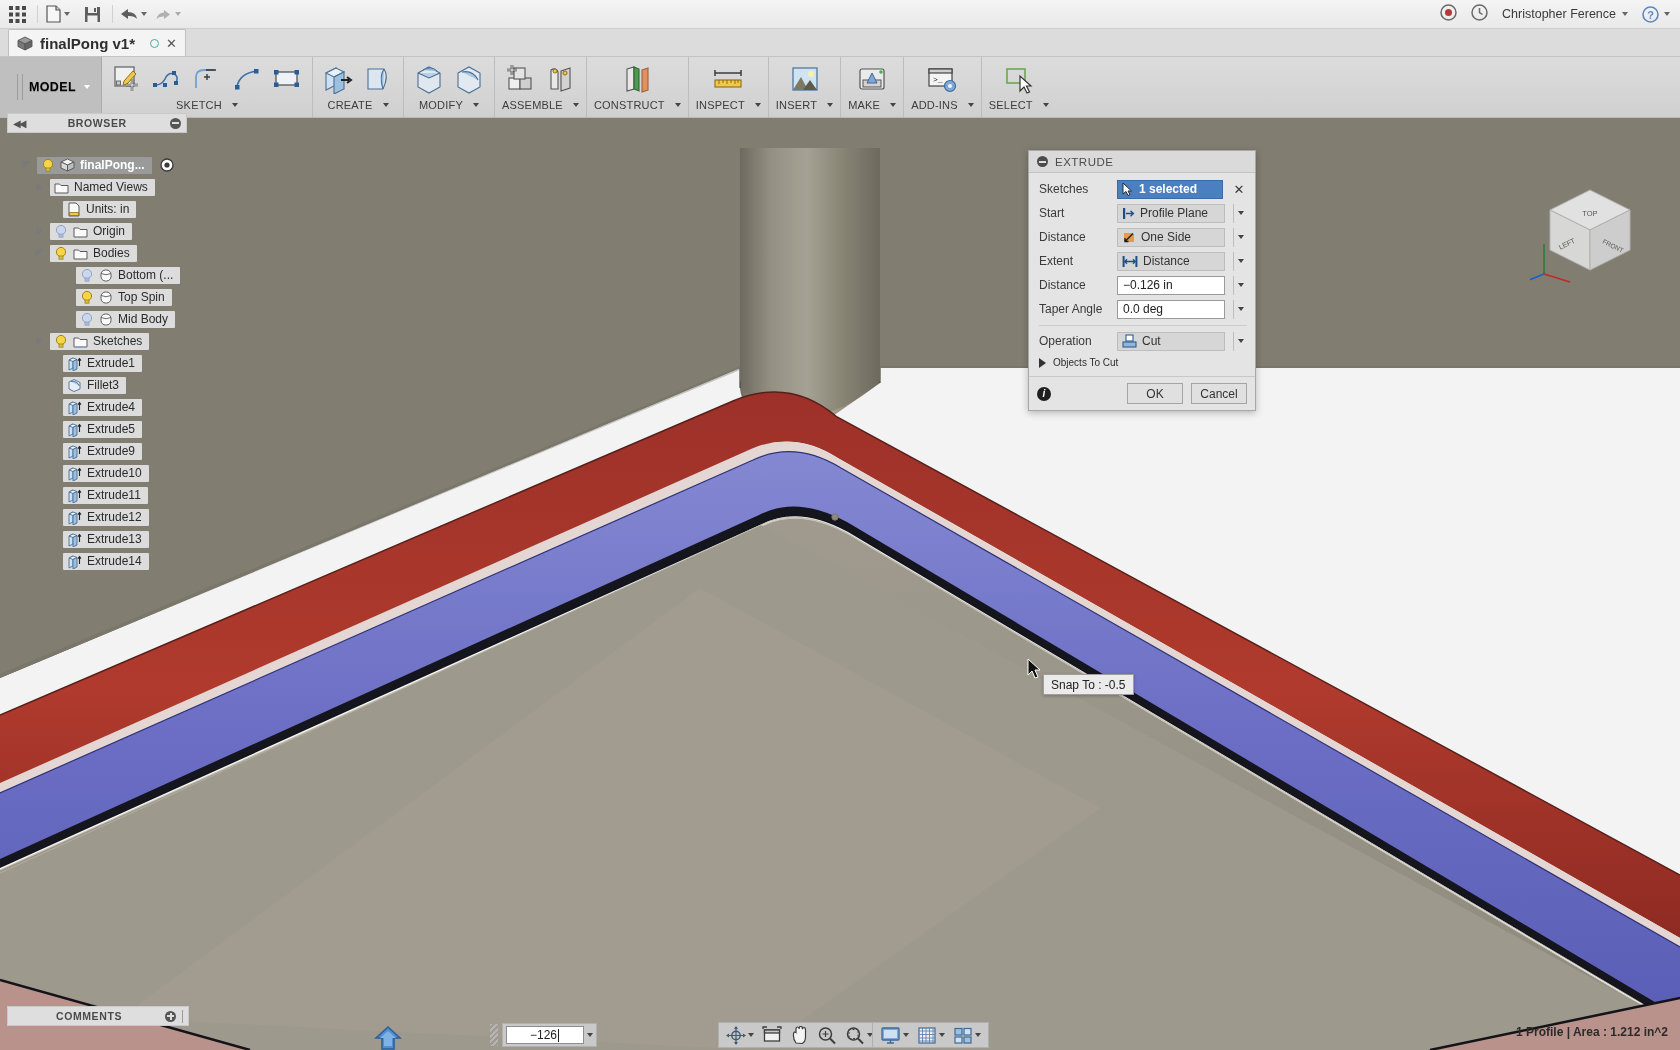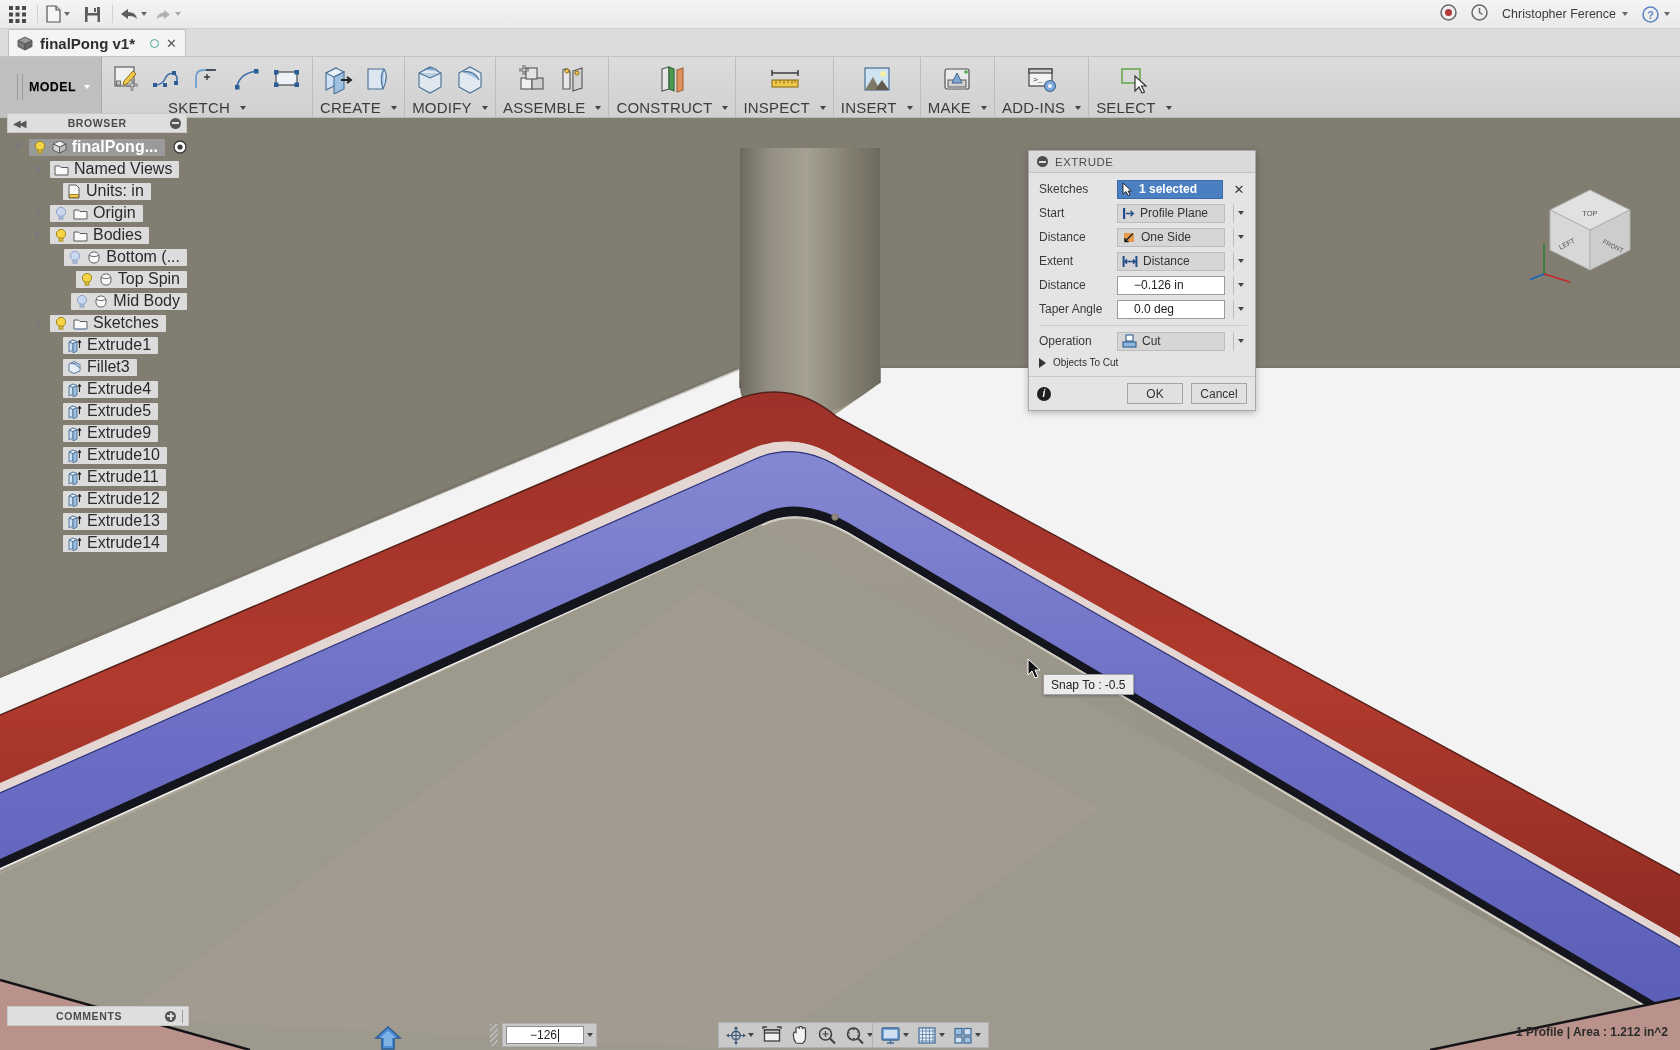--- a/index.html
+++ b/index.html
@@ -43,35 +43,35 @@
   #wsbtn .lbl { color:#000000; font-weight:bold; font-size:12.5px; letter-spacing:.4px;
                 text-shadow:0 1px 0 rgba(0,0,0,.25); }
   .grip { width:6px; height:26px; border-left:1px solid #9d9d9d; border-right:1px solid #9d9d9d;
           margin-left:6px; }
   .rgroup { display:flex; flex-direction:column; align-items:center; justify-content:flex-start;
             border-right:1px solid #bdbdbd; padding:3px 7px 0 7px; }
   .rgroup:last-child { border-right:none; }
   .ricons { display:flex; gap:4px; height:38px; align-items:center; }
   .ricon { width:36px; height:36px; display:flex; align-items:center; justify-content:center;
            cursor:pointer; border:1px solid transparent; border-radius:2px; }
-  .rlabel { font-size:15px; color:#3c3c3c; display:flex; align-items:center; gap:10px;
+  .rlabel { font-size:11px; color:#3c3c3c; display:flex; align-items:center; gap:10px;
             letter-spacing:.2px; margin-top:1px; }
   .rlabel .cc { width:0;height:0;border-left:3.5px solid transparent;border-right:3.5px solid transparent;
                 border-top:4px solid #444; }
 
   
   #browser { position:absolute; left:7px; top:113px; width:180px; }
   #browser-head { height:20px; background:#dedede; border:1px solid #c9c9c9;
                   display:flex; align-items:center; padding:0 5px; gap:6px; }
   #browser-head .bh-title { font-size:10.5px; color:#4a4a4a; letter-spacing:.6px; flex:1;
                             text-align:center; font-weight:bold;}
   .dbl-arrow { color:#555; font-size:10px; letter-spacing:-2px; }
   .circ-min { width:11px;height:11px;border-radius:50%;background:#555; position:relative; }
   .circ-min:after { content:""; position:absolute; left:2px; top:4.5px; width:7px; height:2px; background:#dedede;}
-  #tree { margin-top:3px; font-size:16px; color:#2a2a2a; }
+  #tree { margin-top:21px; font-size:12px; color:#2a2a2a; }
   .trow { height:22px; display:flex; align-items:center; gap:4px; white-space:nowrap; }
   .trow .chip { background:#dcdcdc; border-radius:1px; display:flex; align-items:center; gap:5px;
                 padding:2px 7px 2px 4px; height:17px; }
   .trow.sel .chip { background:#9a9a9a; color:#fff; font-weight:bold; }
   .tw { width:14px; display:flex; justify-content:center; }
   .tri-r { width:0;height:0;border-top:5px solid transparent;border-bottom:5px solid transparent;
            border-left:7px solid transparent; position:relative;}
   .tri-r:after{content:"";position:absolute;left:-7px;top:-5px;width:0;height:0;
                border-top:5px solid transparent;border-bottom:5px solid transparent;border-left:7px solid #7a7a7a;}
   .tri-d { width:0;height:0;border-left:9px solid #7a7a7a;border-bottom:9px solid transparent; }
@@ -88,21 +88,21 @@
   .ex-row .lab { width:78px; font-size:12px; color:#3a3a3a; }
   .ex-ctl { flex:1; height:19px; display:flex; align-items:center;gap:8px; }
   .sel-box { flex:1; height:19px; background:#d6d6d6; border:1px solid #bdbdbd;
              display:flex; align-items:center; gap:5px; padding-left:4px; cursor:pointer; }
   .sel-box.hi { background:#4a7fc1; border-color:#3a6aa8; color:#fff; font-weight:bold; }
   .sel-caret { width:14px; height:19px; border-left:1px solid #bdbdbd; display:flex;
                align-items:center; justify-content:center; }
   .caret-dn { width:0;height:0;border-left:3.5px solid transparent;border-right:3.5px solid transparent;
               border-top:4px solid #444; }
   .txt-box { flex:1; height:19px; background:#fff; border:1px solid #9a9a9a;
-             display:flex; align-items:center; padding-left:16px; font-size:12px; color:#222; }
+             display:flex; align-items:center; padding-left:5px; font-size:12px; color:#222; }
   .x-btn { width:16px; text-align:center; color:#3a3a3a; font-size:13px; cursor:pointer; }
   .ex-div { height:1px; background:#cbcbcb; margin:4px 0 3px 0; }
   #ex-foot { border-top:1px solid #c8c8c8; height:34px; display:flex; align-items:center;
              padding:0 8px; gap:8px; background:#e4e4e4; }
   .info-i { width:14px;height:14px;border-radius:50%;background:#1f1f1f;color:#fff;font-size:10px;
             font-weight:bold; display:flex;align-items:center;justify-content:center; font-style:italic;}
   .dlg-btn { width:56px; height:21px; background:#e0e0e0; border:1px solid #a5a5a5;
              font-size:12px; color:#333; display:flex;align-items:center;justify-content:center;
              cursor:pointer; }
 

